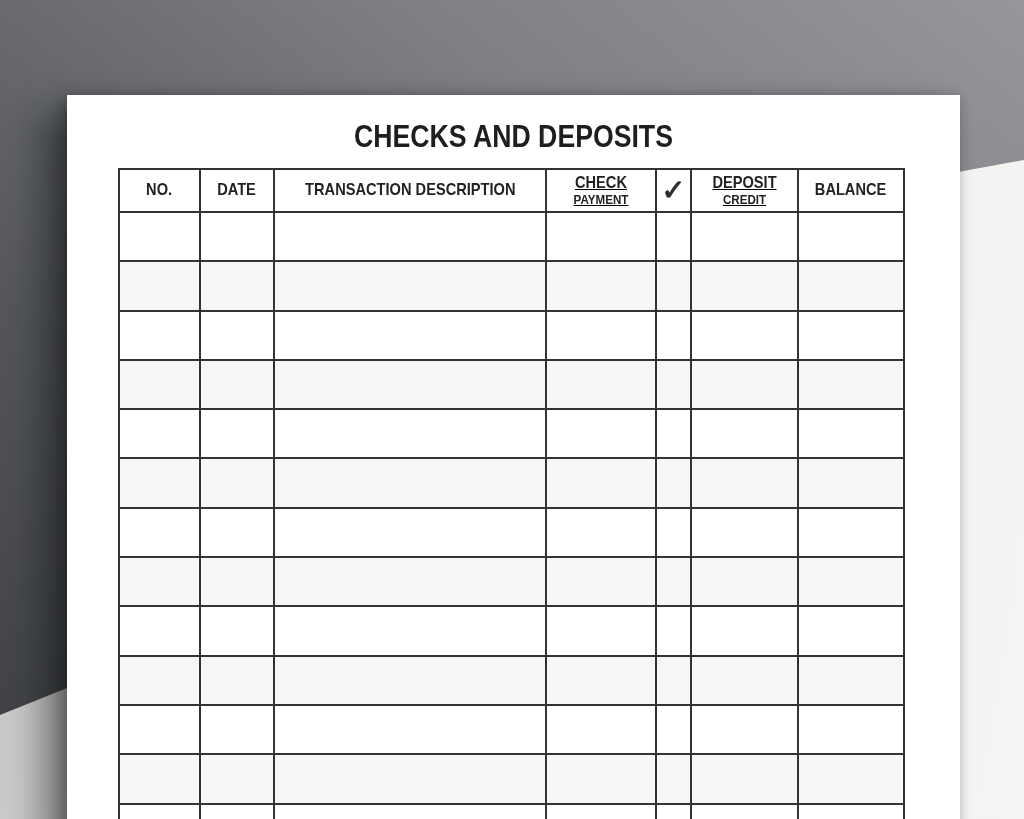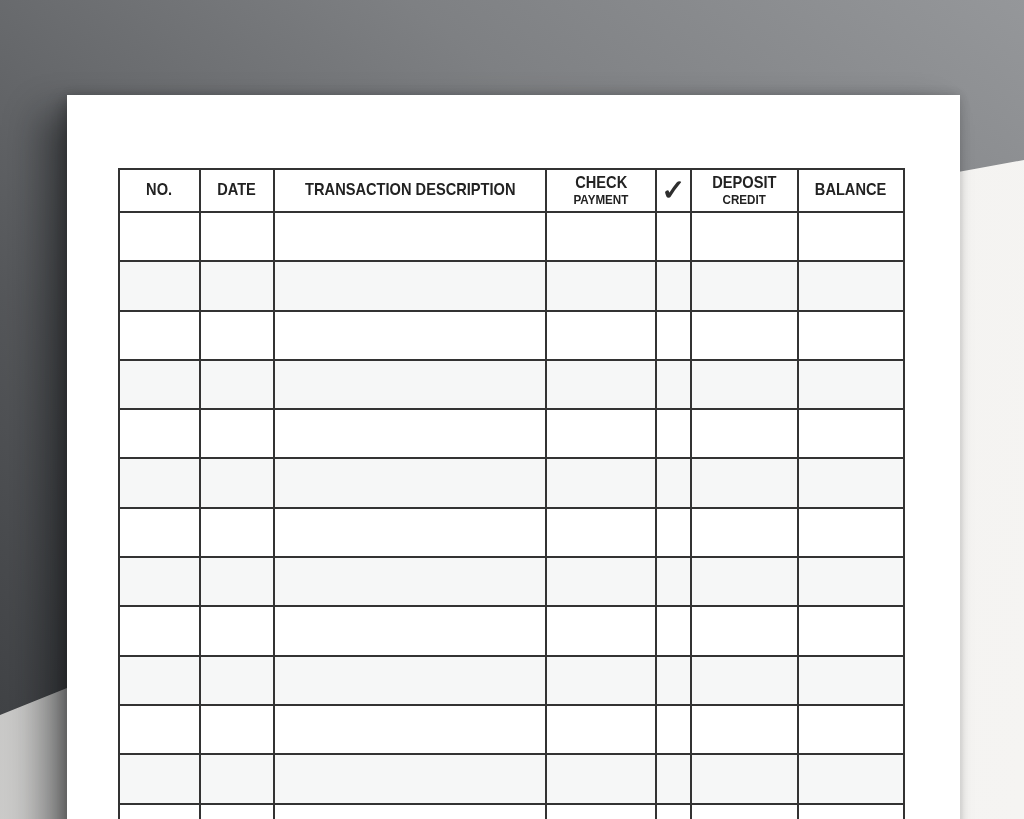--- a/index.html
+++ b/index.html
@@ -72,33 +72,32 @@
     border-collapse: collapse;
     table-layout: fixed;
     background: #ffffff;
   }
   .register th, .register td {
     border: 2px solid #333333;
     padding: 0;
     text-align: center;
     vertical-align: middle;
   }
-  .register thead tr { height: 27px; }
+  .register thead tr { height: 27px; text-decoration: underline; }
   .register th {
     font-size: 17px;
     font-weight: bold;
     color: #222222;
     background: #ffffff;
     white-space: nowrap;
     line-height: 1.1;
   }
   .hstack {
     display: flex;
     flex-direction: column;
-    align-items: center;
     justify-content: center;
     height: 100%;
     padding-top: 1px;
   }
   .hstack .sub {
     font-size: 13.5px;
     font-weight: bold;
     margin-top: 0px;
   }
   .check-glyph {
@@ -124,20 +123,23 @@
 <body>
 
 <div class="scene">
 
   <div class="bg-dark"></div>
   <div class="bg-light"></div>
 
 
   <div class="paper">
 
+    <h1 class="page-title">
+      <span class="cond">CHECKS AND DEPOSITS</span>
+    </h1>
 
     <table class="register">
       <colgroup>
         <col class="c-no">
           <col class="c-date">
           <col class="c-desc">
           <col class="c-check">
         <col class="c-cleared">
           <col class="c-deposit">
           <col class="c-balance">

